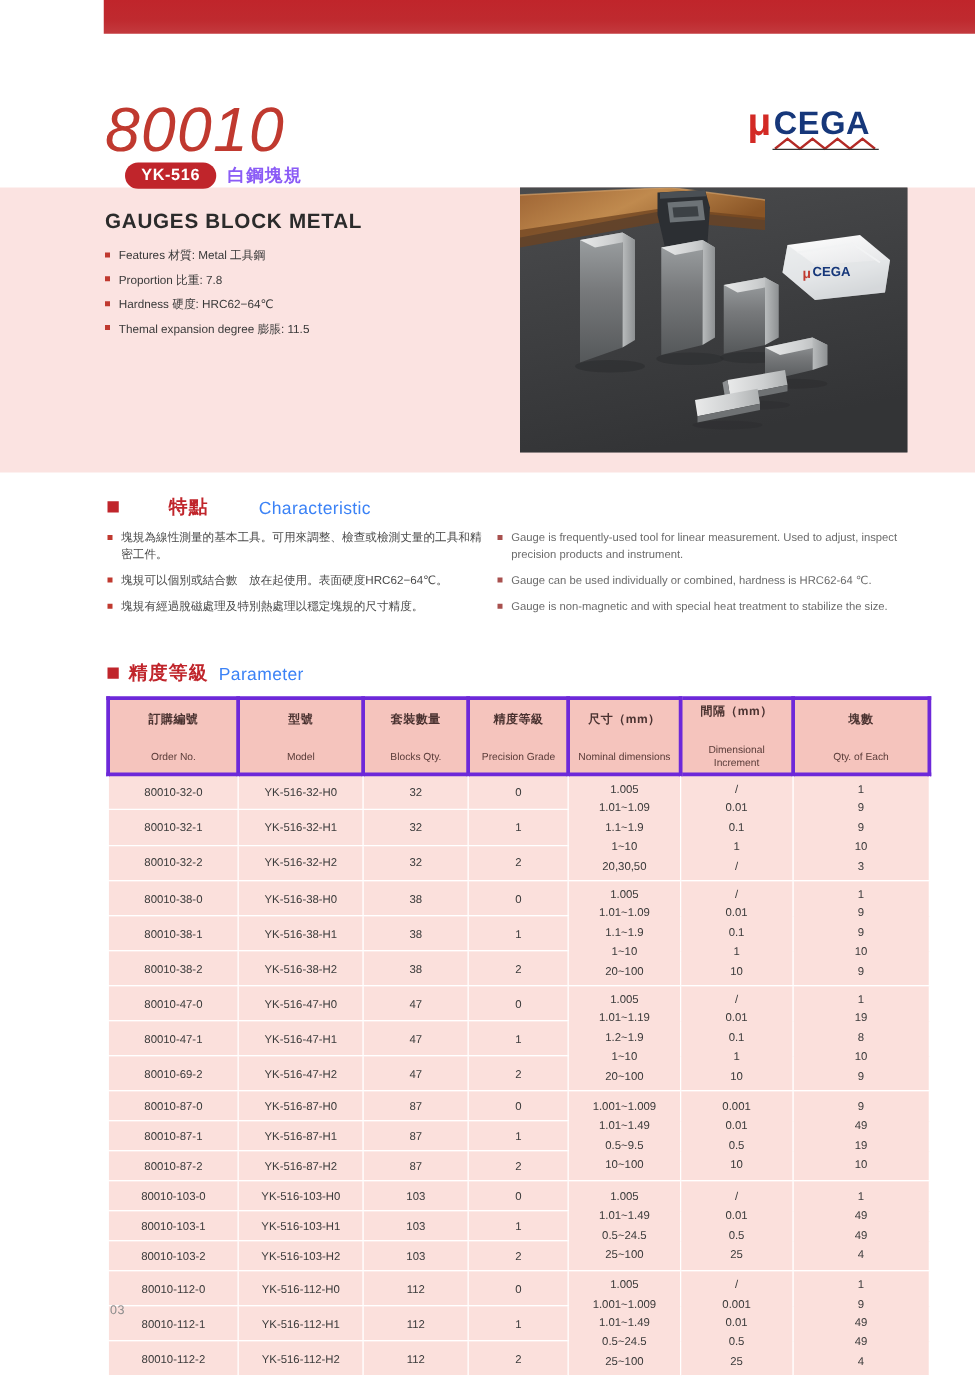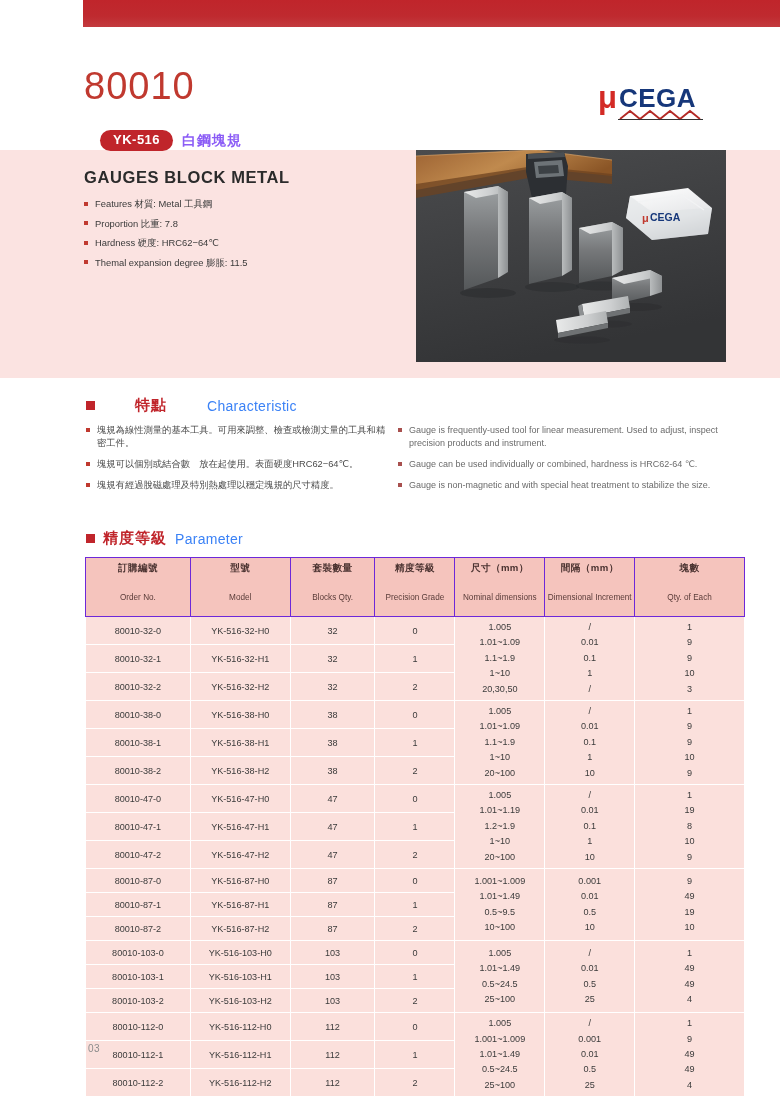--- a/index.html
+++ b/index.html
@@ -18,26 +18,27 @@
   }
 
   
   .hero-band {
     position: absolute; left: 0; top: 150px; width: 780px; height: 228px;
     background: #fbe3e1;
   }
 
   
   .product-number {
-    position: absolute; left: 84px; top: 57px;
-    font-size: 38px; line-height: 58px;
+    position: absolute; left: 84px; top: 75px;
+    font-size: 50px; line-height: 58px;
     font-weight: 400;
     letter-spacing: 1px;
     color: #c0392f;
     font-family: "Liberation Sans", "DejaVu Sans", sans-serif;
+    font-style: italic;
   }
 
   
   .badge-row {
     position: absolute; left: 84px; top: 130px;
     display: flex; align-items: center; gap: 9px; padding-left: 16px;
   }
   .badge {
     background: #c0252b; color: #fff;
     border-radius: 11px;
@@ -115,22 +116,22 @@
   
   .table-wrap {
     position: absolute; left: 85px; top: 557px; width: 660px;
   }
   table.params {
     width: 660px; border-collapse: collapse;
     font-size: 9px; color: #3d3d3d;
   }
   table.params th {
     background: #f5c4bd;
-    border: 1px solid #6d28d9;
-    padding: 4px 2px 13px 2px;
+    border: 3px solid #6d28d9;
+    padding: 4px 2px 2px 2px;
     font-weight: 400;
     line-height: 11px;
   }
   table.params th .th-cn {
     display:block; font-size: 9.6px; font-weight: 700; color: #4a3230;
     letter-spacing: 0.4px;
   }
   table.params th .th-en {
     display:block; font-size: 8.2px; color: #5a3c39; margin-top: 19px;
   }
@@ -472,21 +473,21 @@
               <div>9</div>
             </td>
           </tr>
           <tr>
             <td class="c0">80010-47-1</td>
             <td class="c1">YK-516-47-H1</td>
             <td class="c2">47</td>
             <td class="c3">1</td>
           </tr>
           <tr>
-            <td class="c0">80010-47-2</td>
+            <td class="c0">80010-69-2</td>
             <td class="c1">YK-516-47-H2</td>
             <td class="c2">47</td>
             <td class="c3">2</td>
           </tr>
           <tr>
             <td class="c0">80010-87-0</td>
             <td class="c1">YK-516-87-H0</td>
             <td class="c2">87</td>
             <td class="c3">0</td>
             <td class="c4 merged" rowspan="3">

